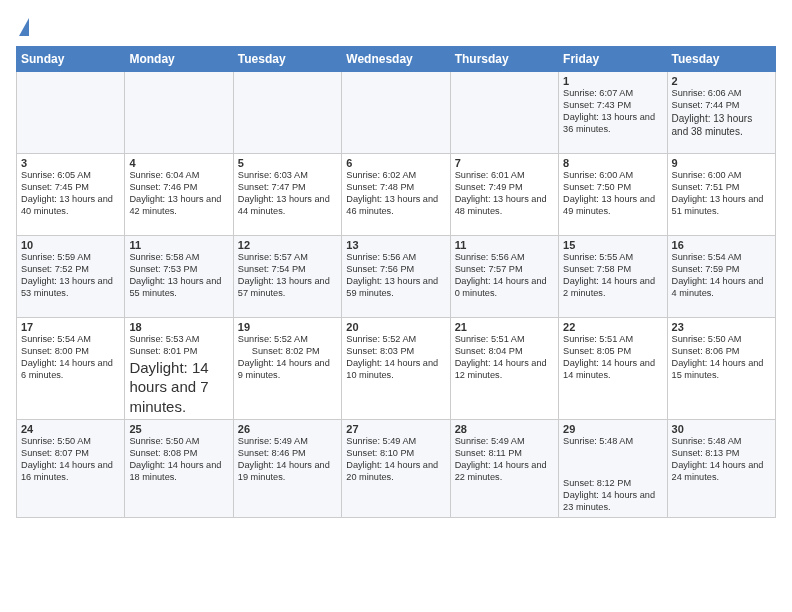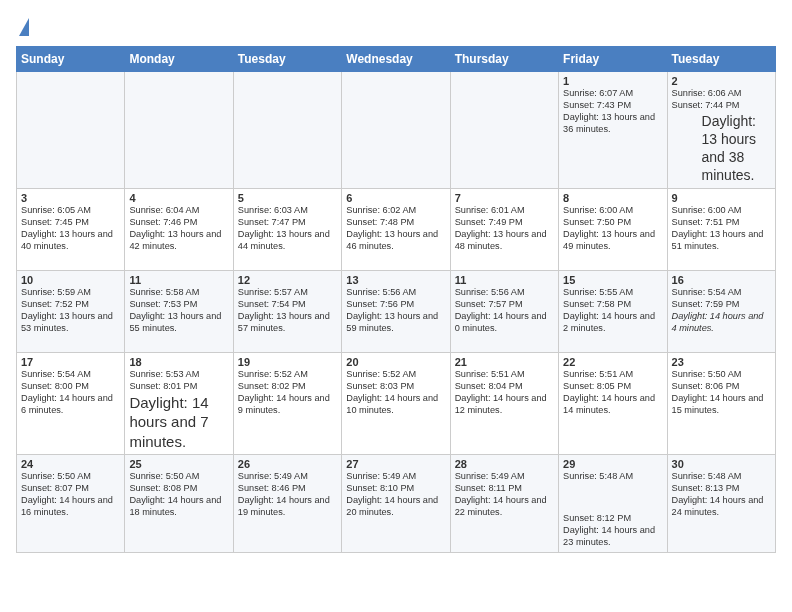--- a/index.html
+++ b/index.html
@@ -144,21 +144,21 @@
           <td>
             <span class="day-number">1</span>
             <div style="font-size: 9.2px; line-height: 1.3;">Sunrise: 6:07 AM</div>
             <div style="font-size: 9.2px; line-height: 1.3;">Sunset: 7:43 PM</div>
             <div style="font-size: 9.2px; line-height: 1.3;">Daylight: 13 hours and 36 minutes.</div>
           </td>
           <td>
             <span class="day-number">2</span>
             <div style="font-size: 9.2px; line-height: 1.3;">Sunrise: 6:06 AM</div>
             <div style="font-size: 9.2px; line-height: 1.3;">Sunset: 7:44 PM</div>
-            <div style="font-size: 14px; line-height: 1.3; margin-left: 30px;">Daylight: 13 hours and 38 minutes.</div>
+            <div style="font-size: 10px; line-height: 1.3;">Daylight: 13 hours and 38 minutes.</div>
           </td>
         </tr>
         <tr>
           <td>
             <span class="day-number">3</span>
             <div style="font-size: 9.2px; line-height: 1.3;">Sunrise: 6:05 AM</div>
             <div style="font-size: 9.2px; line-height: 1.3;">Sunset: 7:45 PM</div>
             <div style="font-size: 9.2px; line-height: 1.3;">Daylight: 13 hours and 40 minutes.</div>
           </td>
           <td>
@@ -232,40 +232,40 @@
           <td>
             <span class="day-number">15</span>
             <div style="font-size: 9.2px; line-height: 1.3;">Sunrise: 5:55 AM</div>
             <div style="font-size: 9.2px; line-height: 1.3;">Sunset: 7:58 PM</div>
             <div style="font-size: 9.2px; line-height: 1.3;">Daylight: 14 hours and 2 minutes.</div>
           </td>
           <td>
             <span class="day-number">16</span>
             <div style="font-size: 9.2px; line-height: 1.3;">Sunrise: 5:54 AM</div>
             <div style="font-size: 9.2px; line-height: 1.3;">Sunset: 7:59 PM</div>
-            <div style="font-size: 9.2px; line-height: 1.3; font-style: italic;">Daylight: 14 hours and 4 minutes.</div>
+            <div style="font-size: 9.2px; line-height: 1.3;">Daylight: 14 hours and 4 minutes.</div>
           </td>
         </tr>
         <tr>
           <td>
             <span class="day-number">17</span>
             <div style="font-size: 9.2px; line-height: 1.3;">Sunrise: 5:54 AM</div>
             <div style="font-size: 9.2px; line-height: 1.3;">Sunset: 8:00 PM</div>
             <div style="font-size: 9.2px; line-height: 1.3;">Daylight: 14 hours and 6 minutes.</div>
           </td>
           <td>
             <span class="day-number">18</span>
             <div style="font-size: 9.2px; line-height: 1.3;">Sunrise: 5:53 AM</div>
             <div style="font-size: 9.2px; line-height: 1.3;">Sunset: 8:01 PM</div>
             <div style="font-size: 15px; line-height: 1.3;">Daylight: 14 hours and 7 minutes.</div>
           </td>
           <td>
             <span class="day-number">19</span>
             <div style="font-size: 9.2px; line-height: 1.3;">Sunrise: 5:52 AM</div>
-            <div style="font-size: 9.2px; line-height: 1.3;">Sunset: 8:02 PM</div>
+            <div style="font-size: 9.2px; line-height: 1.3; margin-left: 14px;">Sunset: 8:02 PM</div>
             <div style="font-size: 9.2px; line-height: 1.3;">Daylight: 14 hours and 9 minutes.</div>
           </td>
           <td>
             <span class="day-number">20</span>
             <div style="font-size: 9.2px; line-height: 1.3;">Sunrise: 5:52 AM</div>
             <div style="font-size: 9.2px; line-height: 1.3;">Sunset: 8:03 PM</div>
             <div style="font-size: 9.2px; line-height: 1.3;">Daylight: 14 hours and 10 minutes.</div>
           </td>
           <td>
             <span class="day-number">21</span>

